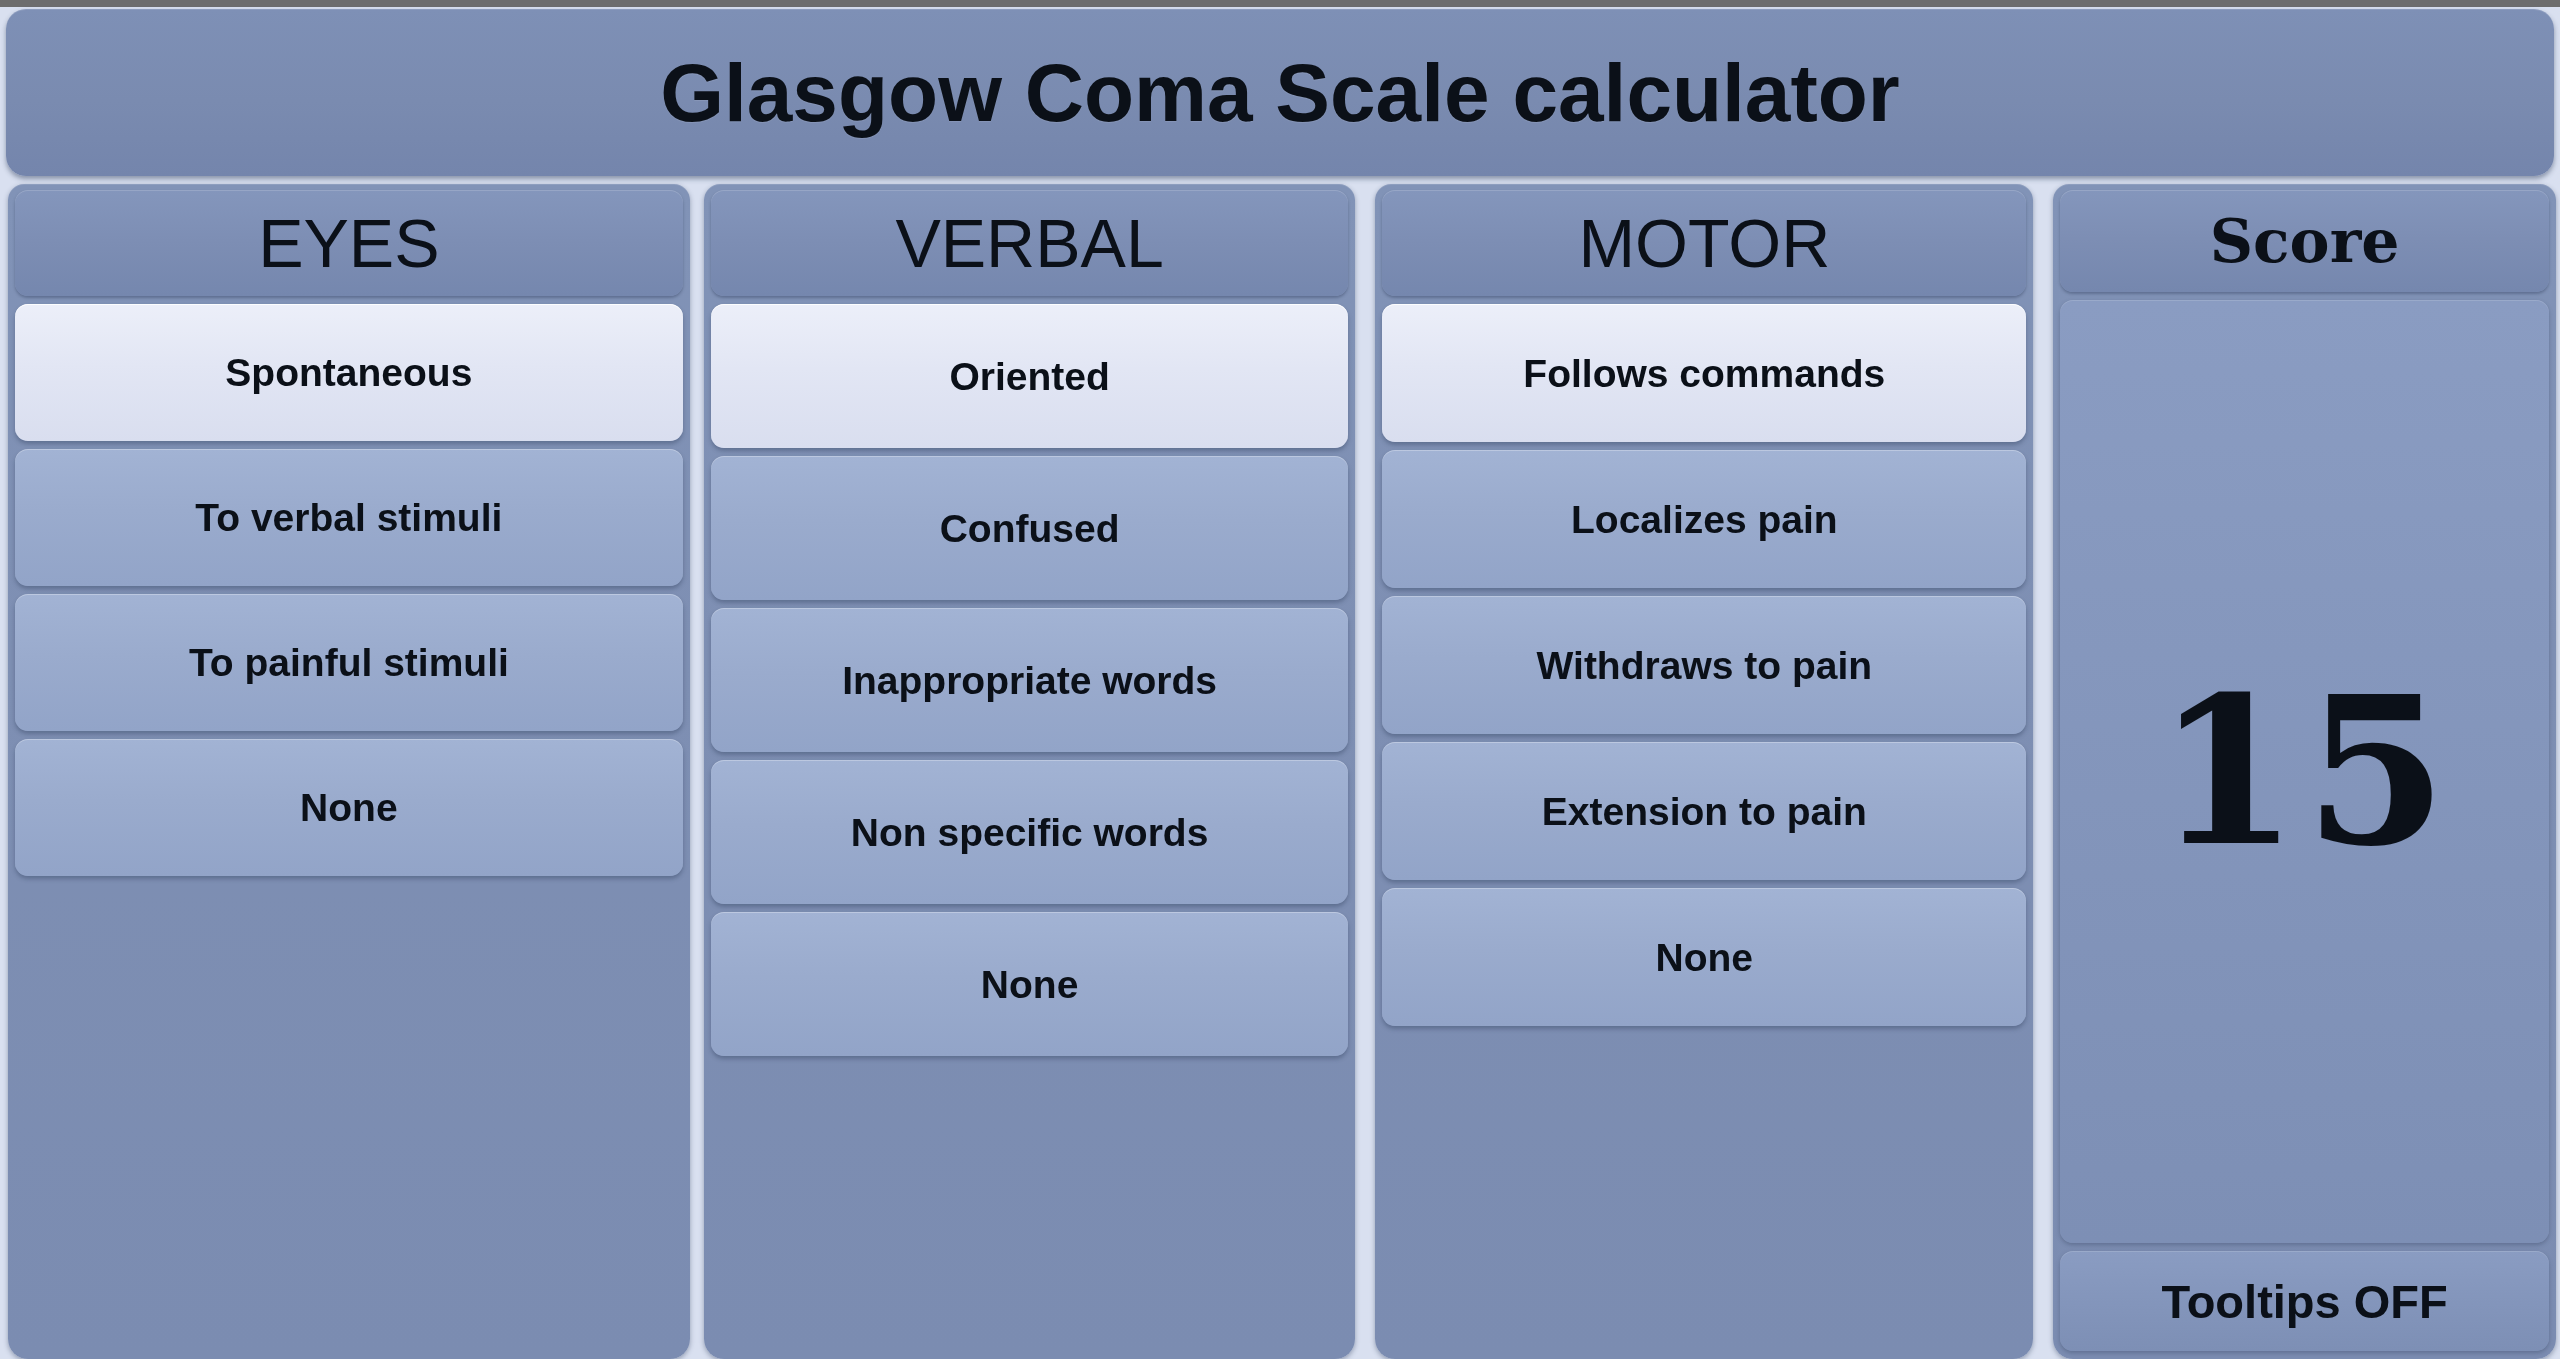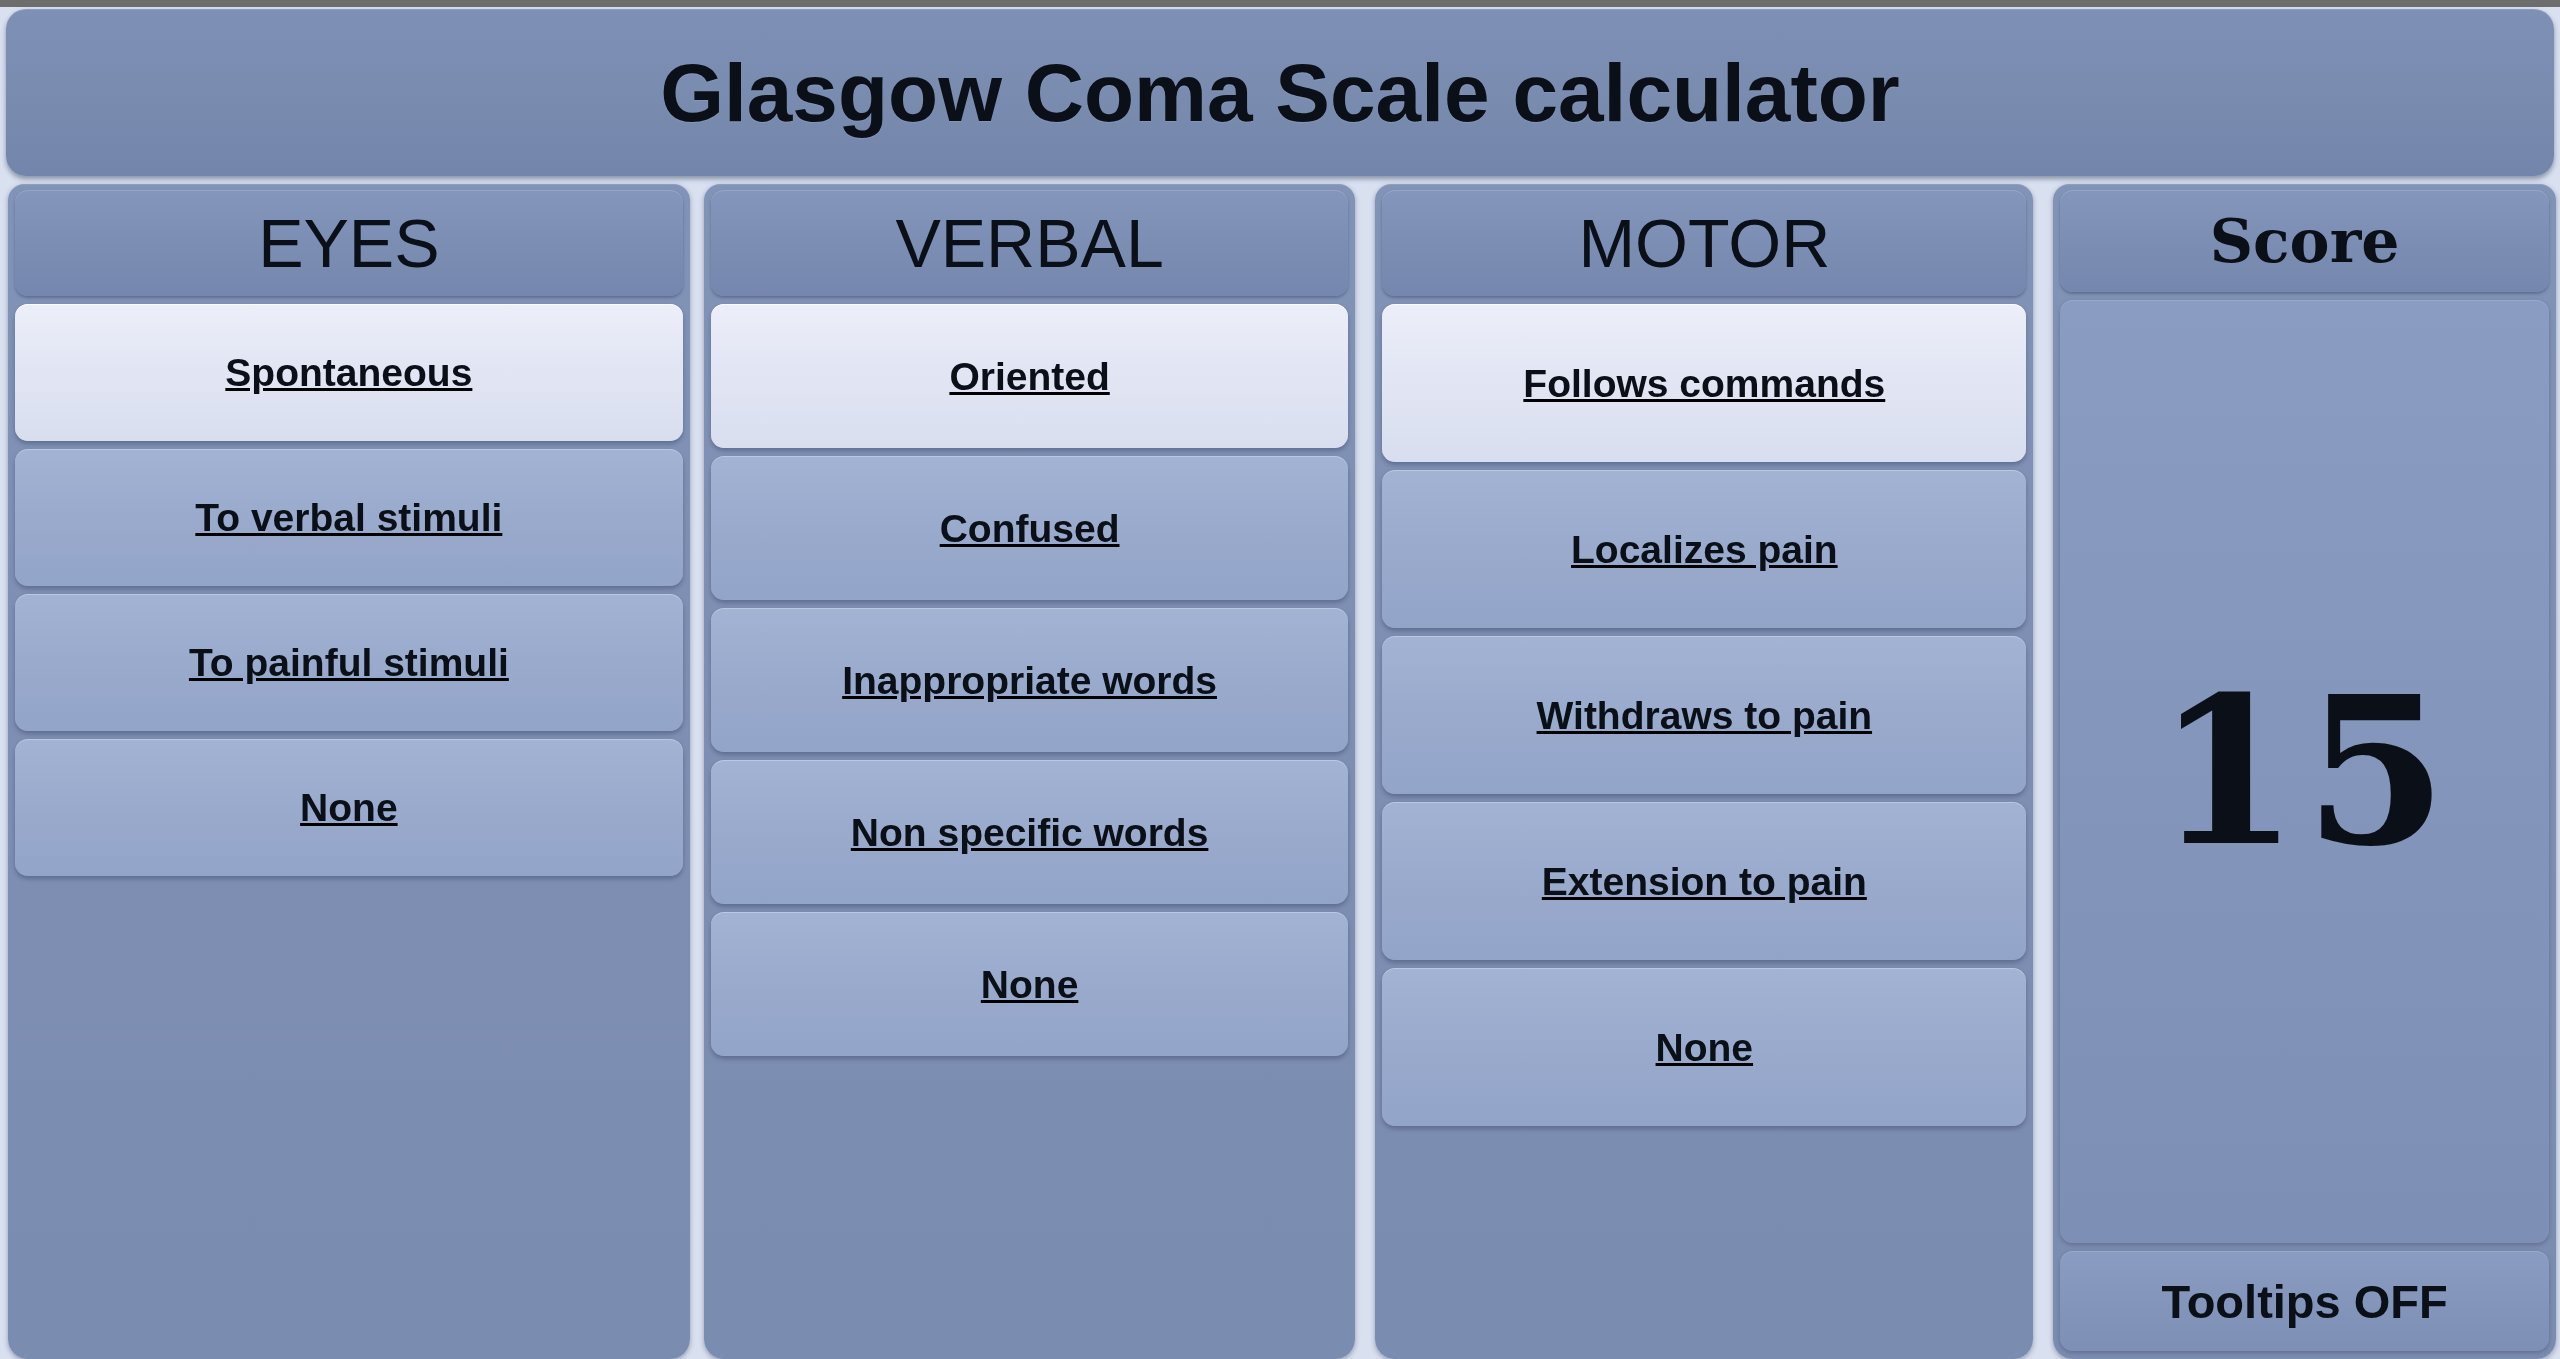--- a/index.html
+++ b/index.html
@@ -113,39 +113,38 @@
   .opt-btn {
     flex: 0 0 auto;
     border-radius: 13px;
     display: flex;
     align-items: center;
     justify-content: center;
     margin-bottom: 8px;
     background: linear-gradient(to bottom, #a2b3d4 0%, #9aabcd 45%, #92a4c8 100%);
     box-shadow: 0 3px 4px rgba(45,60,90,0.38), inset 0 1px 0 rgba(255,255,255,0.28);
     cursor: pointer;
-    text-decoration: underline;
   }
   .opt-btn.selected {
     background: linear-gradient(to bottom, #eceff9 0%, #e2e6f4 45%, #d9deef 100%);
     box-shadow: 0 3px 4px rgba(45,60,90,0.38), inset 0 1px 0 rgba(255,255,255,0.85);
   }
   .opt-label {
     font-size: 39px;
     font-weight: 700;
     color: #0b1018;
     line-height: 1;
     white-space: nowrap;
     text-align: center;
   }
 
   
   .col-eyes   .opt-btn { height: 137px; }
   .col-verbal .opt-btn { height: 144px; }
-  .col-motor  .opt-btn { height: 158px; }
+  .col-motor  .opt-btn { height: 138px; }
 
   
   .score-body {
     flex: 1 1 auto;
     display: flex;
     flex-direction: column;
   }
   .score-big {
     flex: 1 1 auto;
     border-radius: 13px;

